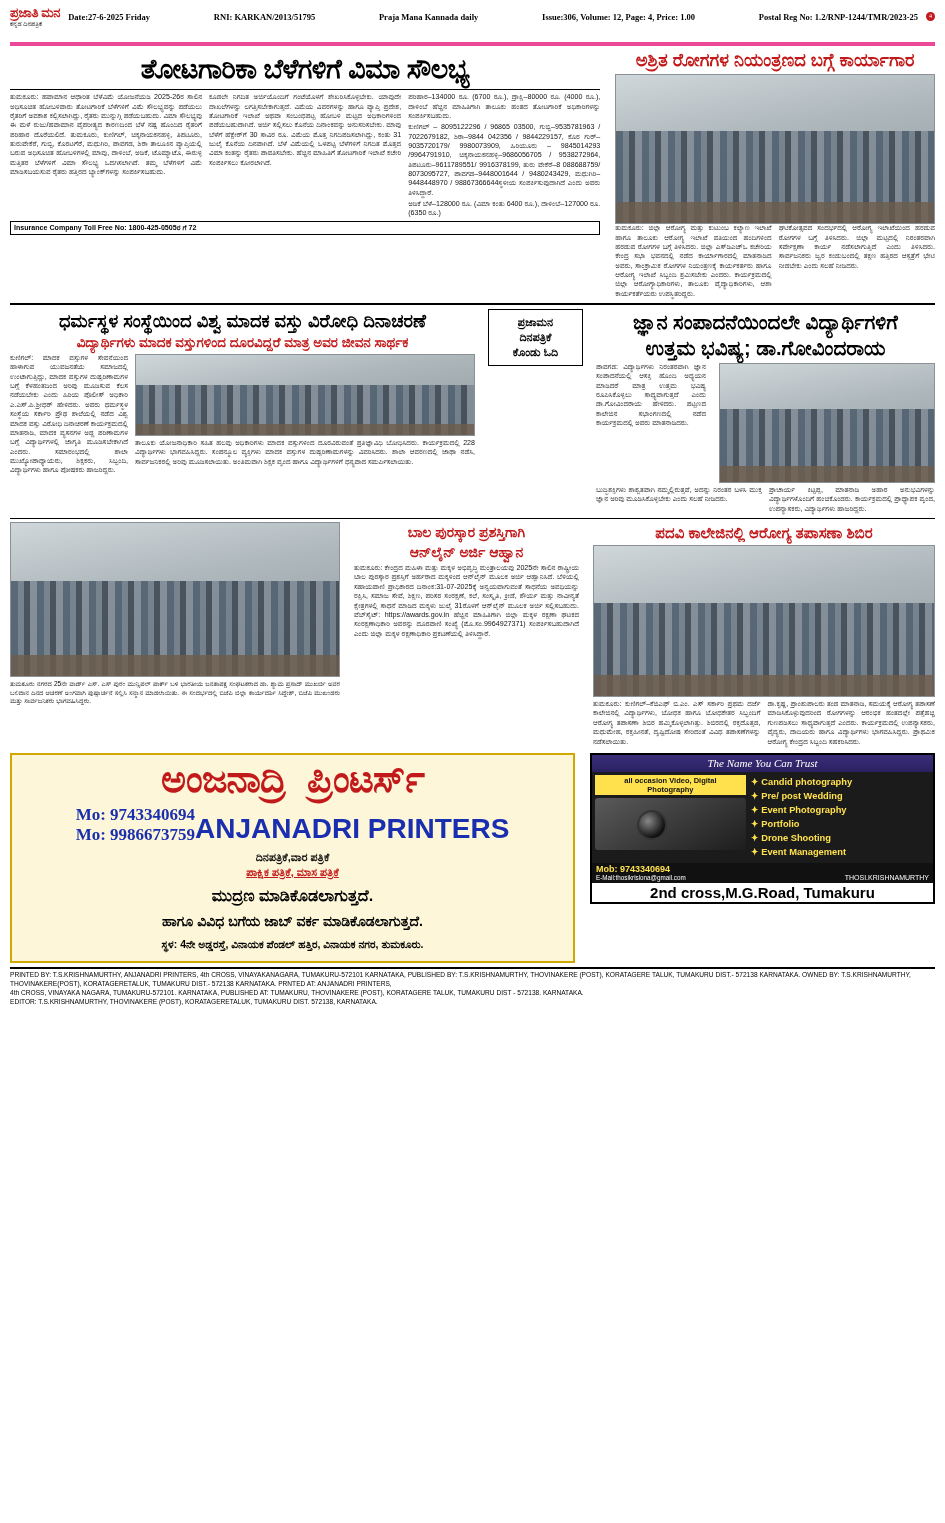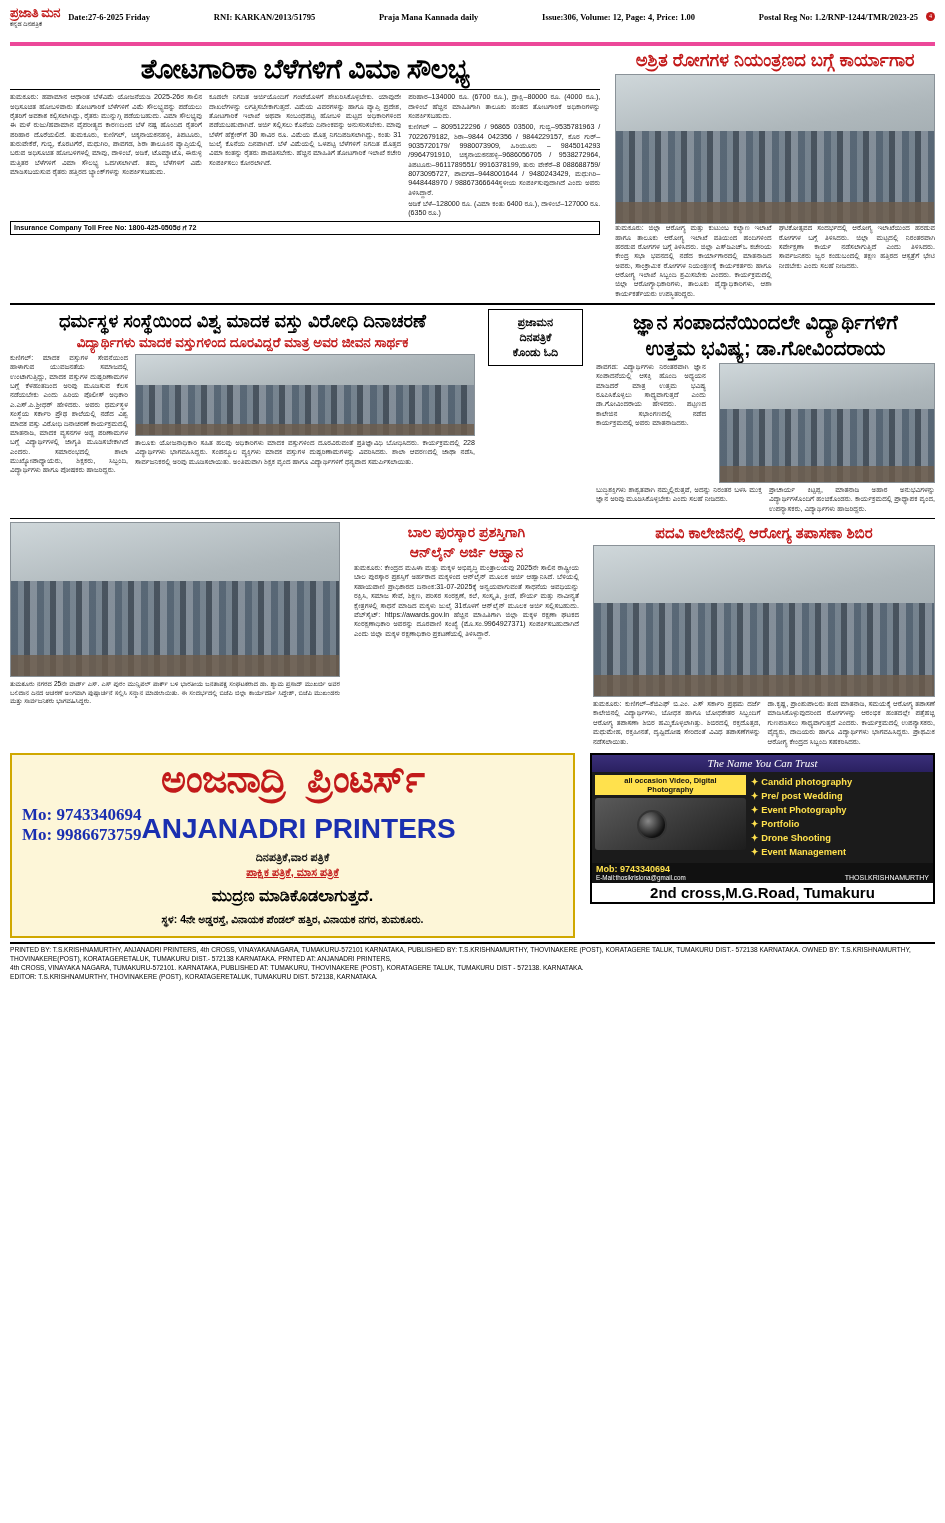--- a/index.html
+++ b/index.html
@@ -263,30 +263,31 @@
 ಕಾರ್ಯಕ್ರಮದಲ್ಲಿ ಉಪನ್ಯಾಸಕರು, ವೈದ್ಯರು, ದಾದಿಯರು ಹಾಗೂ ವಿದ್ಯಾರ್ಥಿಗಳು ಭಾಗವಹಿಸಿದ್ದರು. ಪ್ರಾಥಮಿಕ ಆರೋಗ್ಯ ಕೇಂದ್ರದ ಸಿಬ್ಬಂದಿ ಸಹಕರಿಸಿದರು.</div>
       </div>
     </div>
   </div>
 
   <div class="flexrow" style="margin-top:6px; align-items:stretch;">
 
     <div style="width:565px;">
       <div class="ad-anjanadri">
         <div class="anj-title">ಅಂಜನಾದ್ರಿ ಪ್ರಿಂಟರ್ಸ್</div>
-        <div style="display:flex; justify-content:flex-start; align-items:flex-end; margin-top:4px;">
+        <div style="display:flex; justify-content:center; align-items:flex-end; margin-top:4px;">
           <div>
             <div class="anj-mo">Mo: 9743340694</div>
             <div class="anj-mo">Mo: 9986673759</div>
           </div>
           <div class="anj-en">ANJANADRI PRINTERS</div>
         </div>
         <div class="anj-line2">ದಿನಪತ್ರಿಕೆ,ವಾರ ಪತ್ರಿಕೆ</div>
         <div class="anj-line3">ಪಾಕ್ಷಿಕ ಪತ್ರಿಕೆ, ಮಾಸ ಪತ್ರಿಕೆ</div>
         <div class="anj-big">ಮುದ್ರಣ ಮಾಡಿಕೊಡಲಾಗುತ್ತದೆ.</div>
+        <div class="anj-big" style="font-size:14px;">ಹಾಗೂ ವಿವಿಧ ಬಗೆಯ ಜಾಬ್ ವರ್ಕ ಮಾಡಿಕೊಡಲಾಗುತ್ತದೆ.</div>
         <div class="anj-addr">ಸ್ಥಳ: 4ನೇ ಅಡ್ಡರಸ್ತೆ, ವಿನಾಯಕ ಪೆಂಡಲ್ ಹತ್ತಿರ, ವಿನಾಯಕ ನಗರ, ತುಮಕೂರು.</div>
       </div>
     </div>
 
     <div style="flex:1; margin-left:8px;">
       <div class="ad-sriram">
         <div class="sr-top">
           <div class="sr-tag">The Name You Can Trust</div>
         </div>
         <div class="sr-body">

